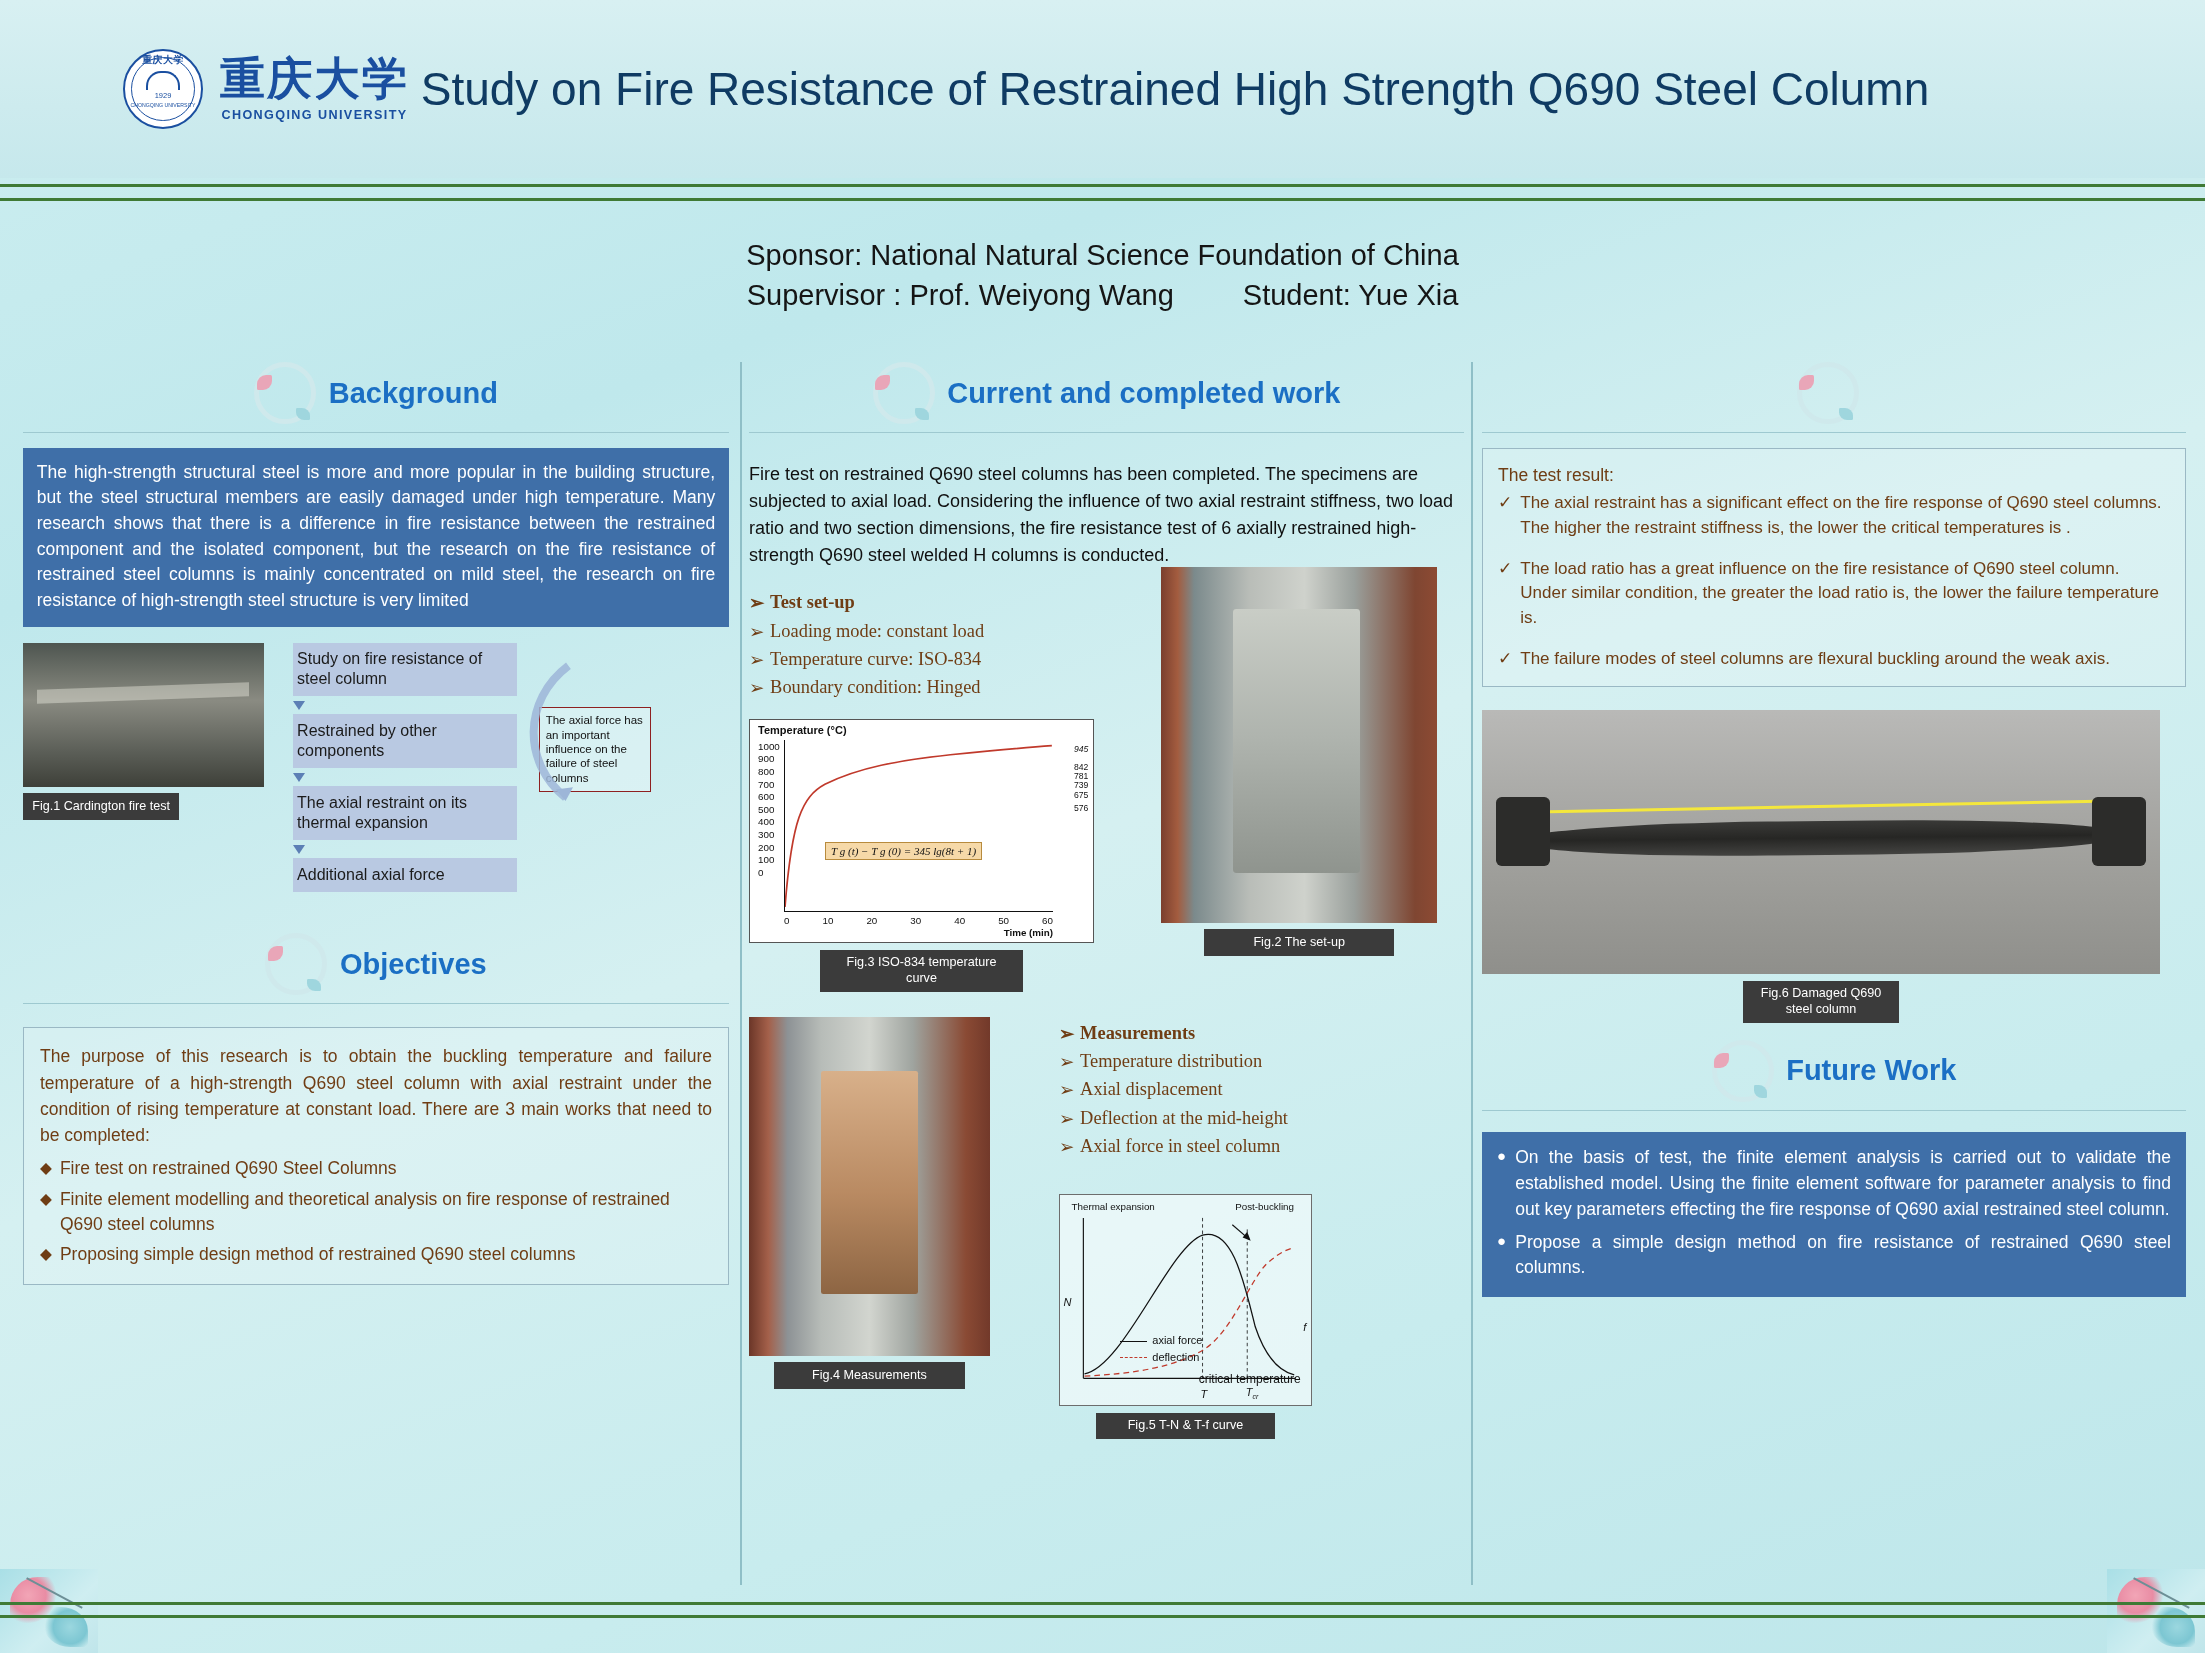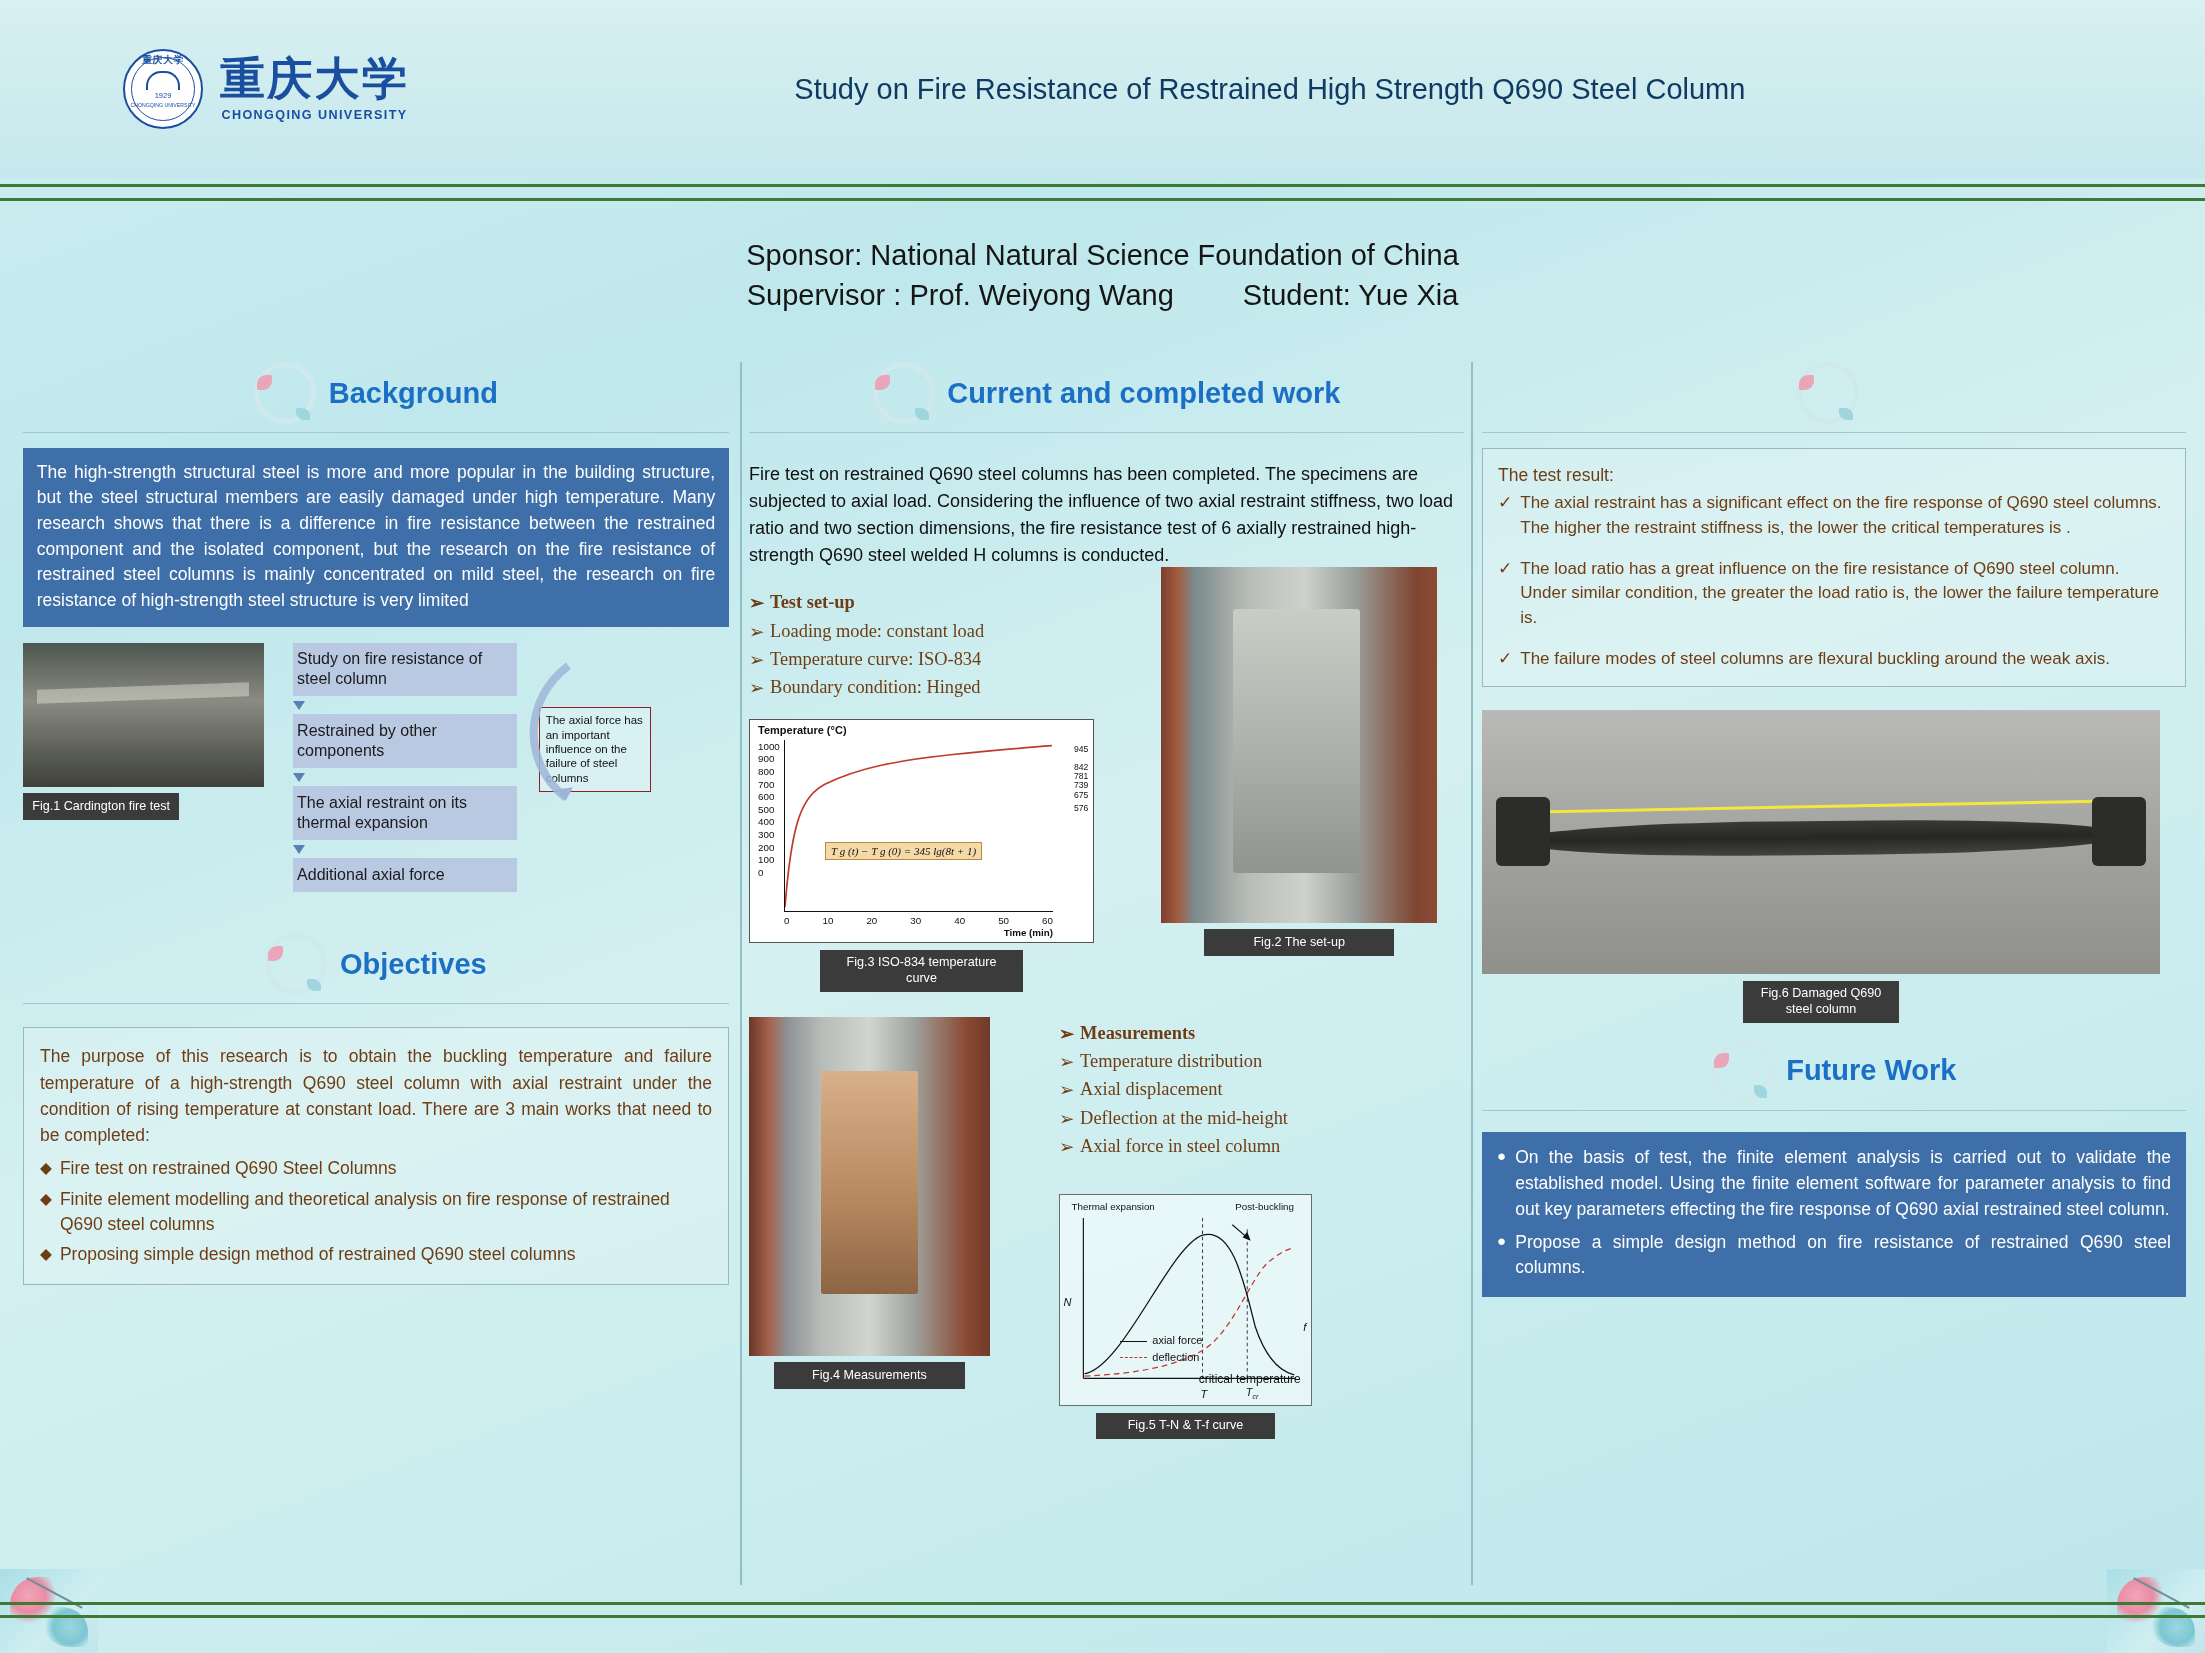--- a/index.html
+++ b/index.html
@@ -111,22 +111,22 @@
     font-size: 12.6px;
     color: #1a4fa0;
     letter-spacing: 1.4px;
     margin-left: 18.4px;
     margin-top: 6.9px;
     font-weight: bold;
   }
   .cqu-block { display: flex; flex-direction: column; justify-content: center; }
   .poster-title {
     flex: 1;
-    text-align: center;
-    font-size: 29px;
+    text-align: left;
+    font-size: 46px;
     color: #0f3b63;
     font-family: "Liberation Sans", sans-serif;
     padding-right: 86px;
     padding-left: 11.5px;
   }
   .rule-green {
     position: absolute;
     left: 0; width: 2205px;
     height: 3.4px;
     background: #3f7a35;
@@ -584,21 +584,21 @@
             <div>700</div>
             <div>600</div>
             <div>500</div>
           <div>400</div>
             <div>300</div>
             <div>200</div>
             <div>100</div>
             <div>0</div>
         </div>
         <div class="right-labels">
-          <div style="margin-top:0px;">945</div>
+          <div style="margin-top:0px;font-style:italic;">945</div>
           <div style="margin-top:9.2px;">842</div>
           <div style="margin-top:0.6px;">781</div>
           <div style="margin-top:0.6px;">739</div>
           <div style="margin-top:1.1px;">675</div>
           <div style="margin-top:5.2px;">576</div>
         </div>
         <div class="plotarea">
           <svg width="100%" height="100%" viewBox="0 0 470 300" preserveAspectRatio="none">
             <path d="M 0 294 C 12 140, 30 100, 70 78 C 130 48, 200 36, 290 26 C 350 20, 410 14, 468 10" stroke="#c0392b" stroke-width="3" fill="none"></path>
           </svg>

